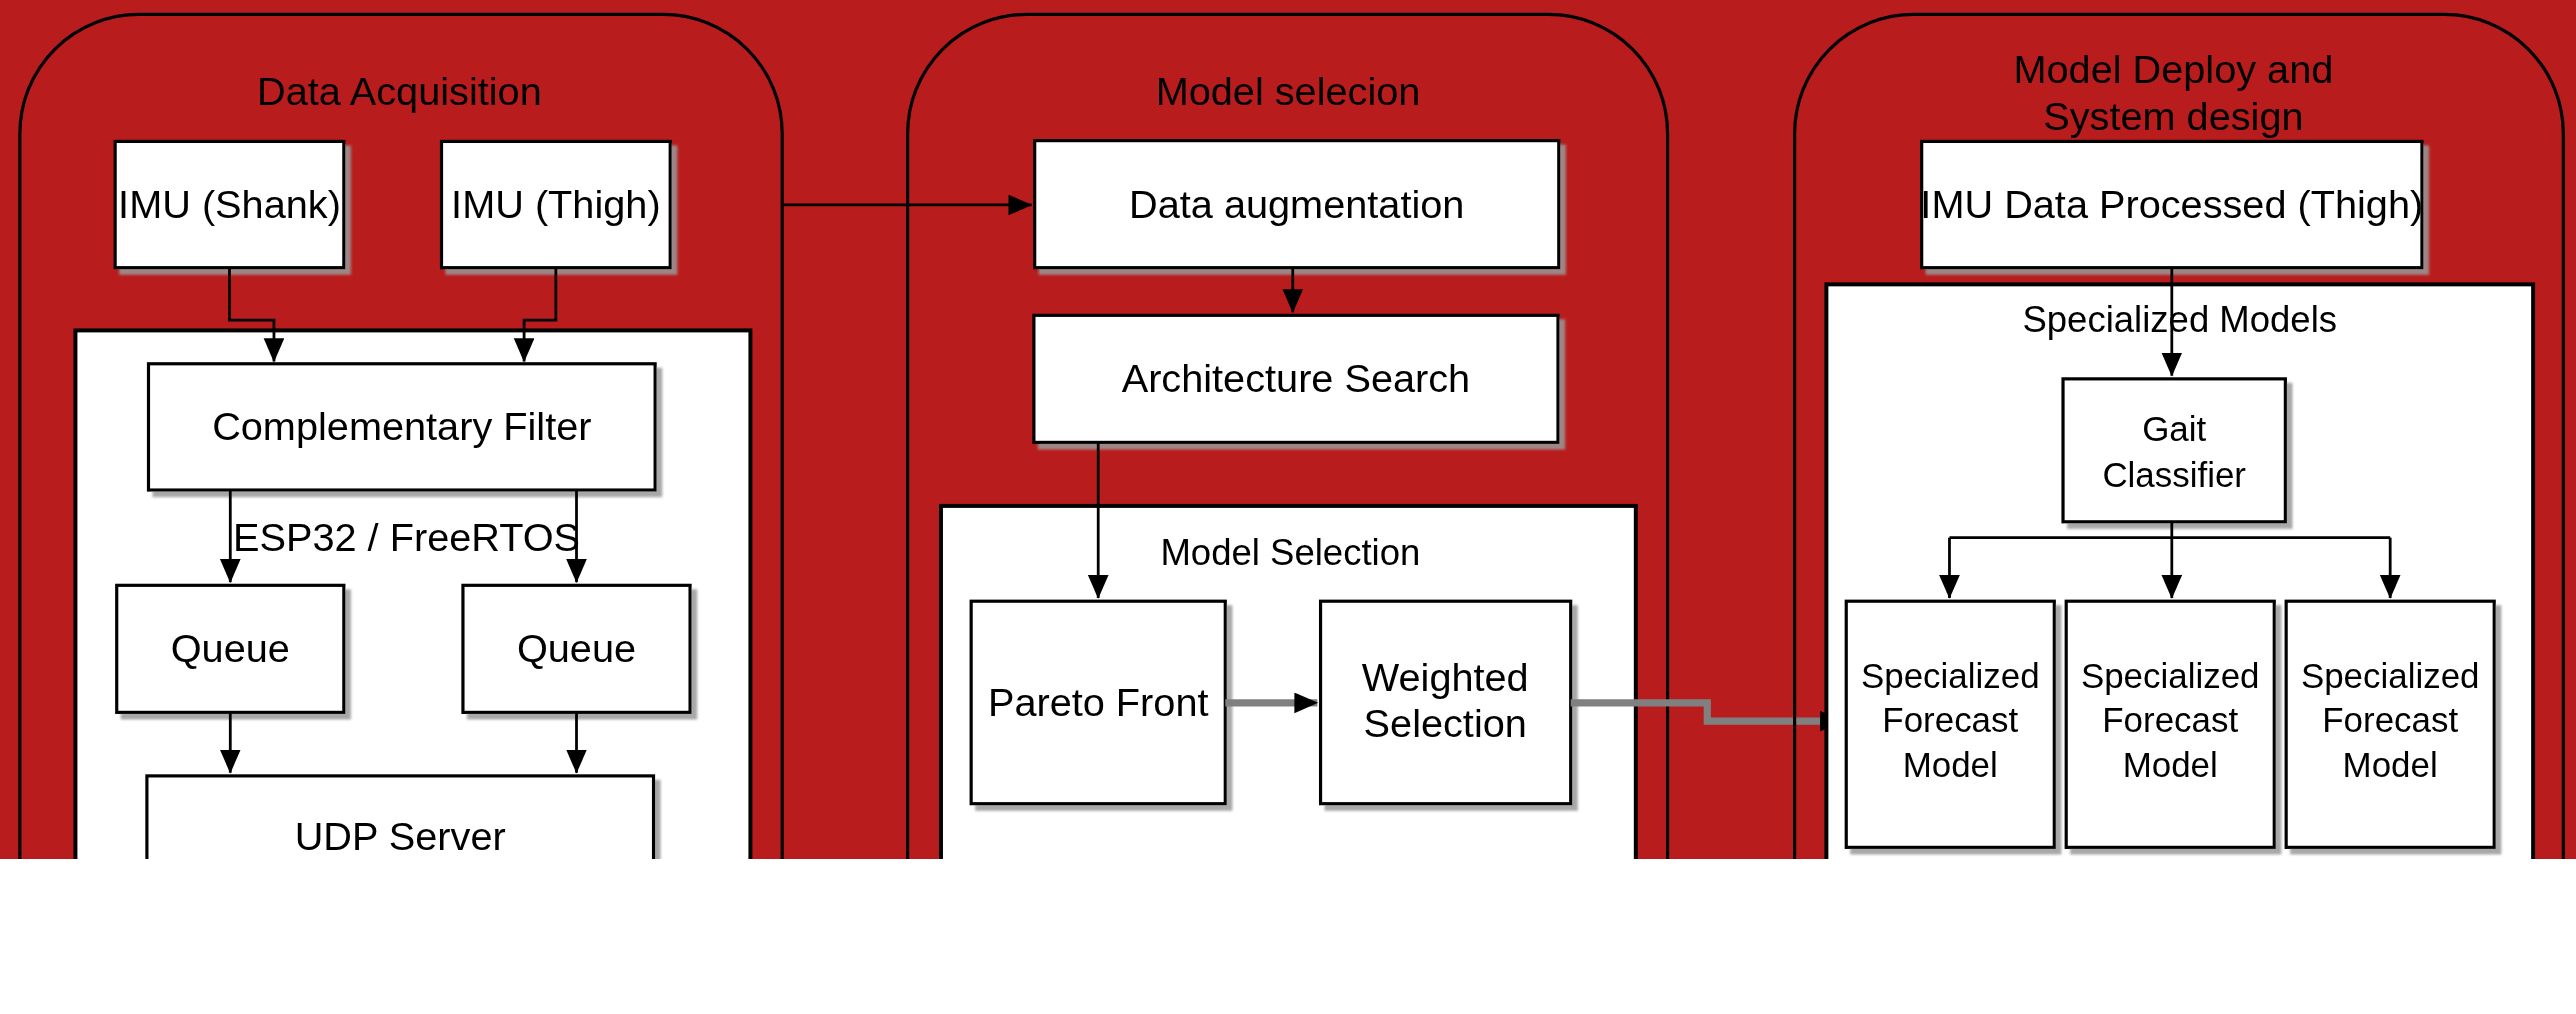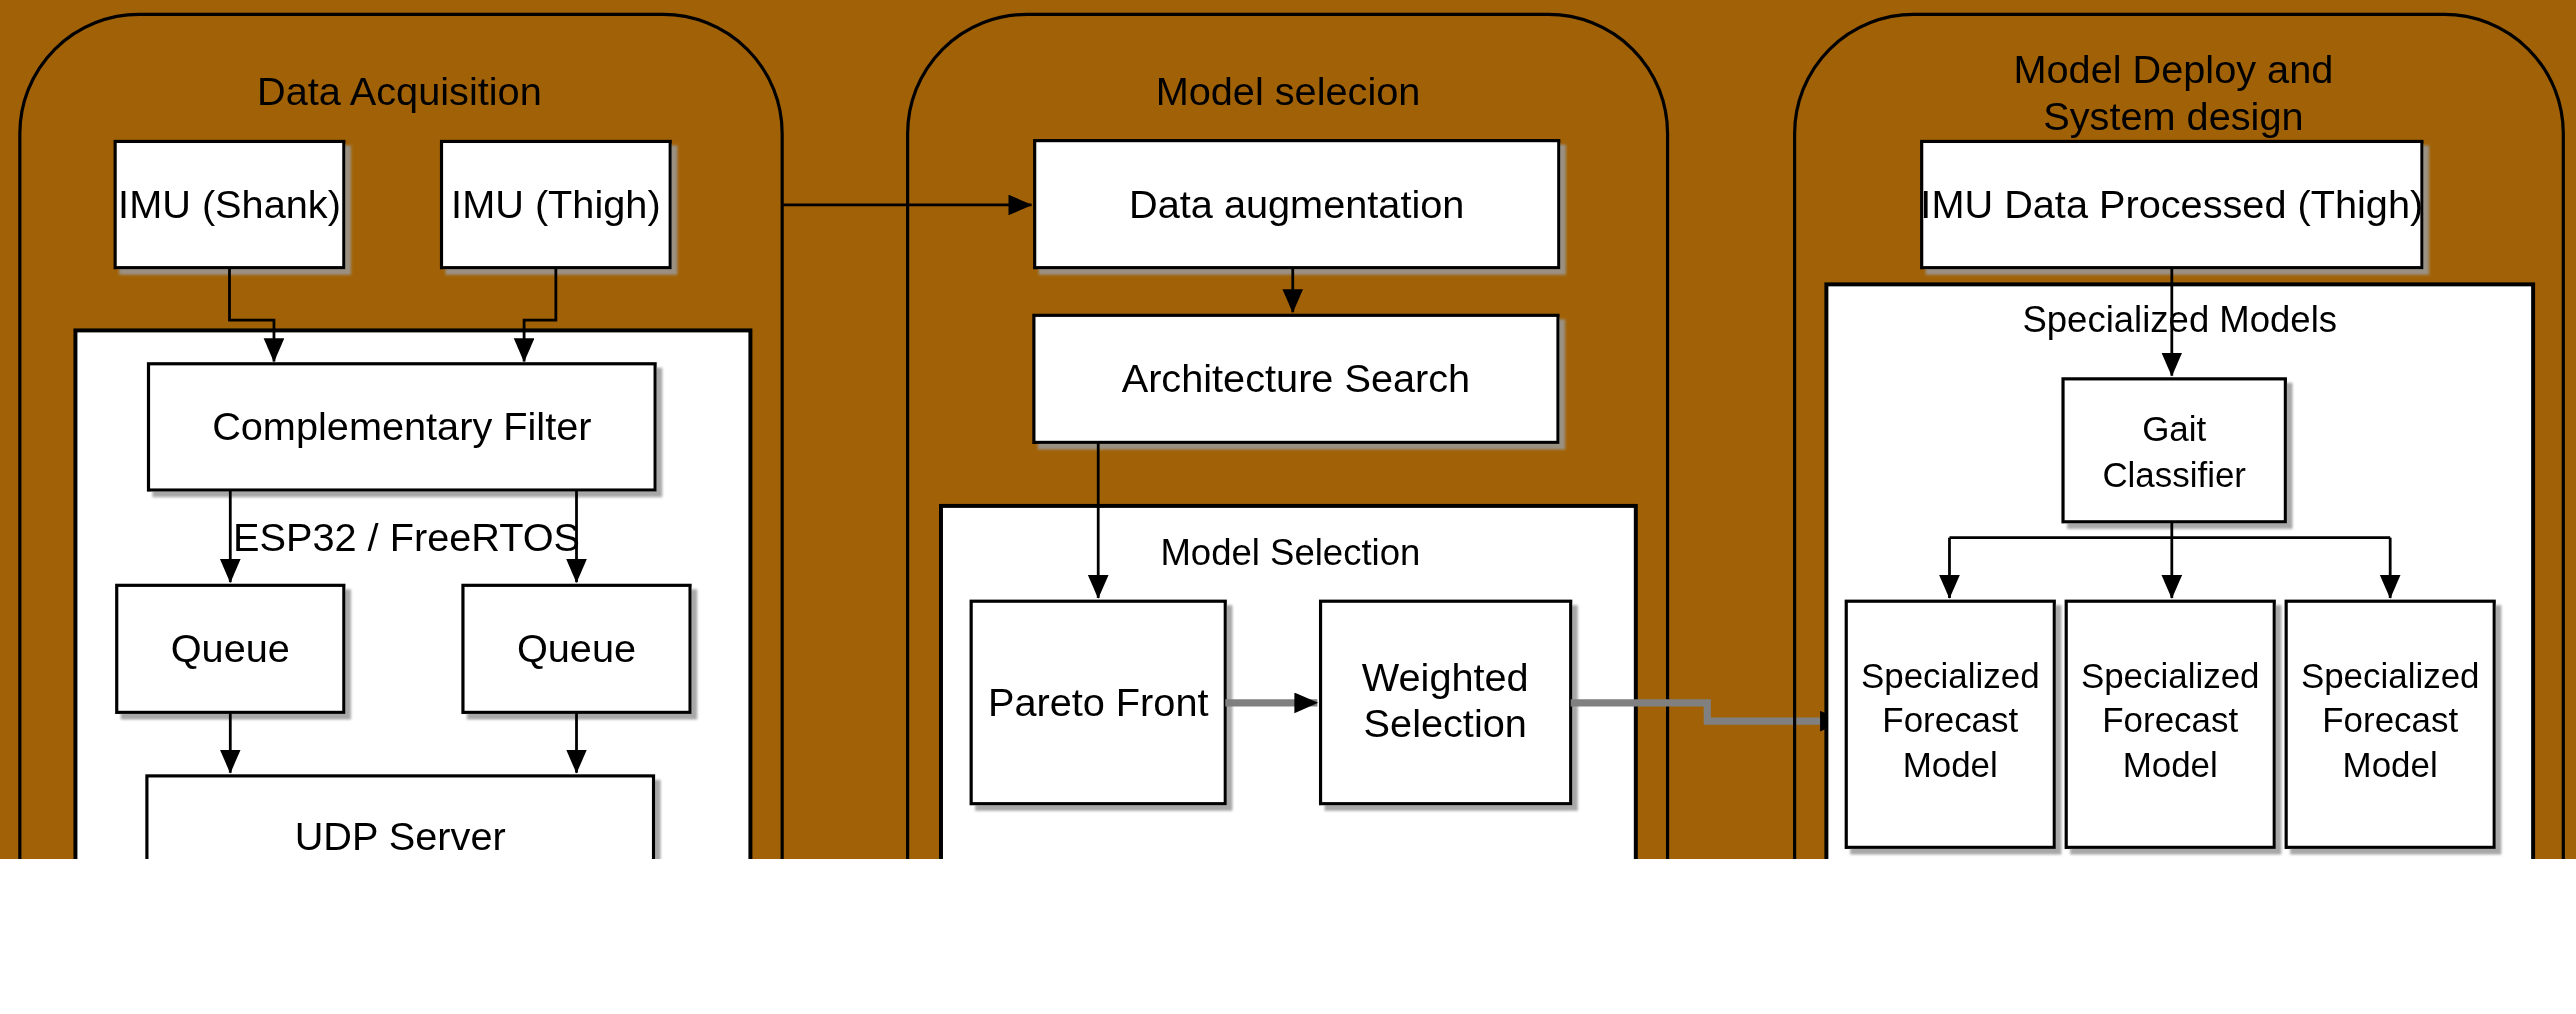--- a/index.html
+++ b/index.html
@@ -1,21 +1,21 @@
 <!DOCTYPE html>
 <html style="font-size:12.7px"><head>
 <meta charset="utf-8">
 <style>
   html, body {
     margin: 0;
     padding: 0;
     background: #ffffff;
     font-family: "Liberation Sans", sans-serif;
   }
-  .canvas-wrap { width: 2576px; height: 859px; background: #a16207; }
+  .canvas-wrap { width: 2576px; height: 859px; background: #b91c1c; }
   svg { display: block; }
   
   .panel { fill: none; stroke: #000000; stroke-width: 4; }
   
   .group { fill: #ffffff; stroke: #000000; stroke-width: 5; }
   
   .node { fill: #ffffff; stroke: #000000; stroke-width: 4; filter: url(#nodeShadow); }
   
   .edge { fill: none; stroke: #000000; stroke-width: 3.5; }
   .edge-gray { fill: none; stroke: #808080; stroke-width: 9; }

